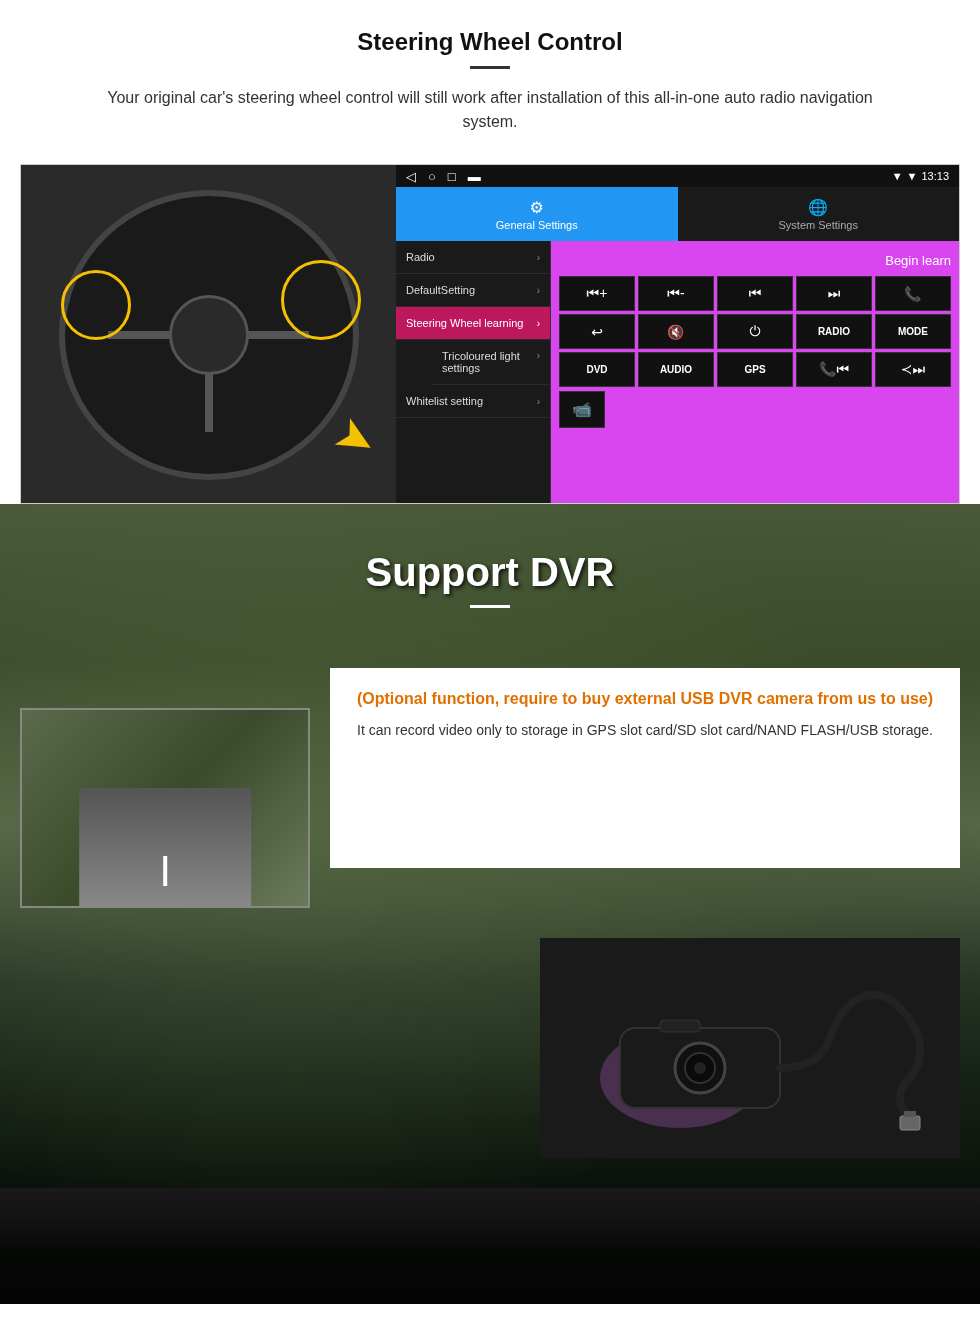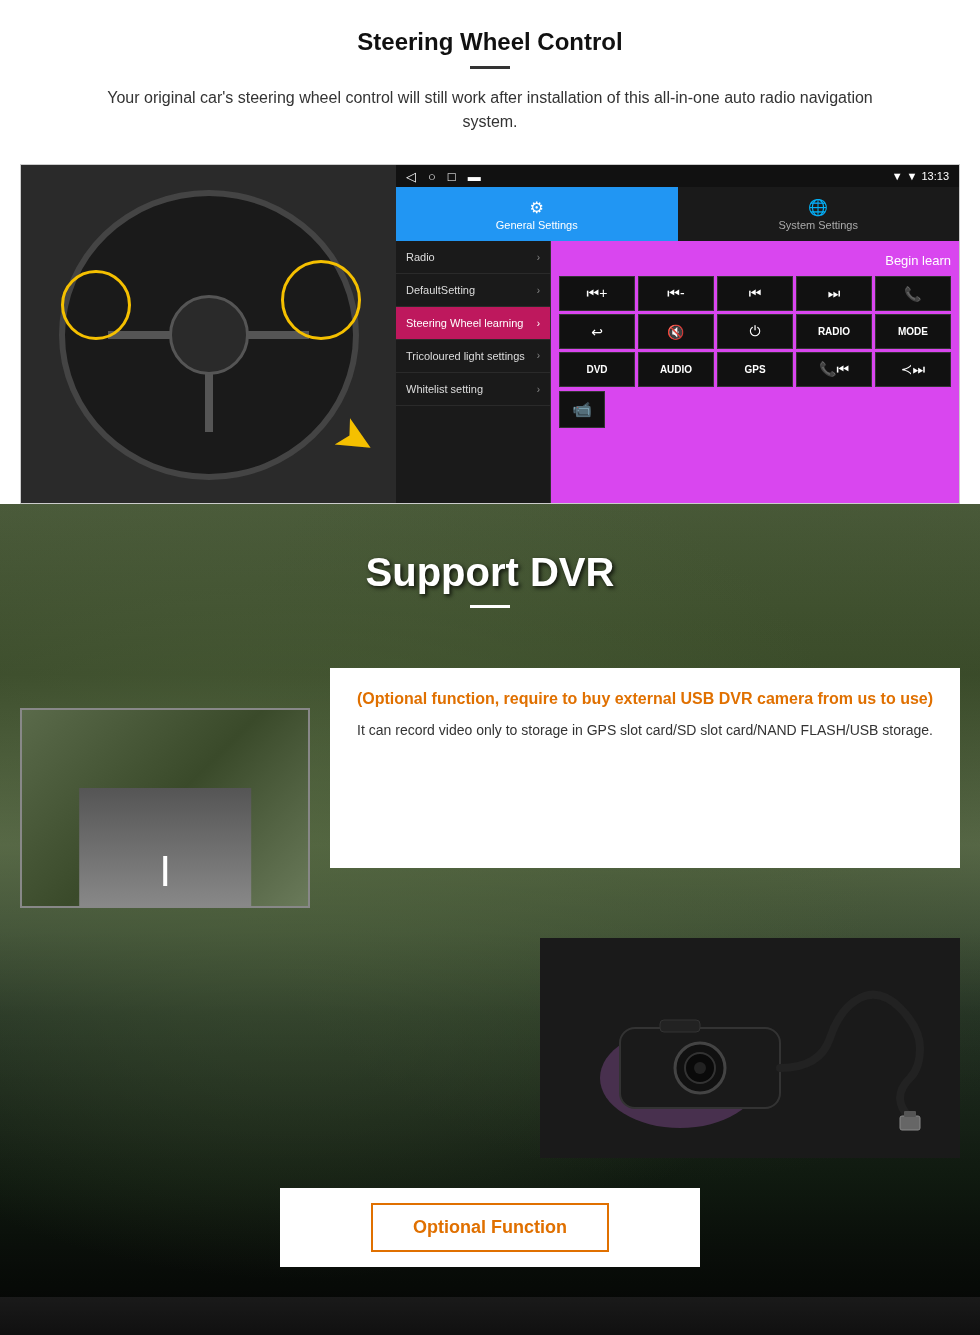--- a/index.html
+++ b/index.html
@@ -202,20 +202,21 @@
       border-bottom: 1px solid #2a2a2a;
       cursor: pointer;
     }
     .menu-item.active {
       background: #be185d;
       color: #fff;
     }
     .menu-item.two-line {
       flex-direction: column;
       align-items: flex-end;
+      margin-left: 36px;
     }
     .menu-item.two-line .menu-row {
       display: flex;
       width: 100%;
       justify-content: space-between;
     }
     .chevron { font-size: 10px; color: #888; }
     .menu-item.active .chevron { color: #fff; }
 
     .settings-content {
@@ -619,20 +620,15 @@
         <rect x="100" y="72" width="40" height="12" rx="4" fill="#222" stroke="#333" stroke-width="1"></rect>
 
         <path d="M220 120 Q260 120 270 90 Q280 60 300 50 Q320 40 340 60 Q360 80 360 100 Q360 120 350 130 Q340 140 340 150 Q340 160 350 170" stroke="#222" stroke-width="8" fill="none" stroke-linecap="round"></path>
 
         <rect x="340" y="168" width="20" height="14" rx="2" fill="#666" stroke="#888" stroke-width="1"></rect>
         <rect x="344" y="163" width="12" height="6" rx="1" fill="#555"></rect>
       </svg>
     </div>
   </div>
 
-  <div class="optional-function-area">
-    <div class="optional-function-card">
-      <button class="optional-function-btn">Optional Function</button>
-    </div>
-  </div>
 
   <div class="dashboard-area"></div>
 </div>
 
 </body></html>

